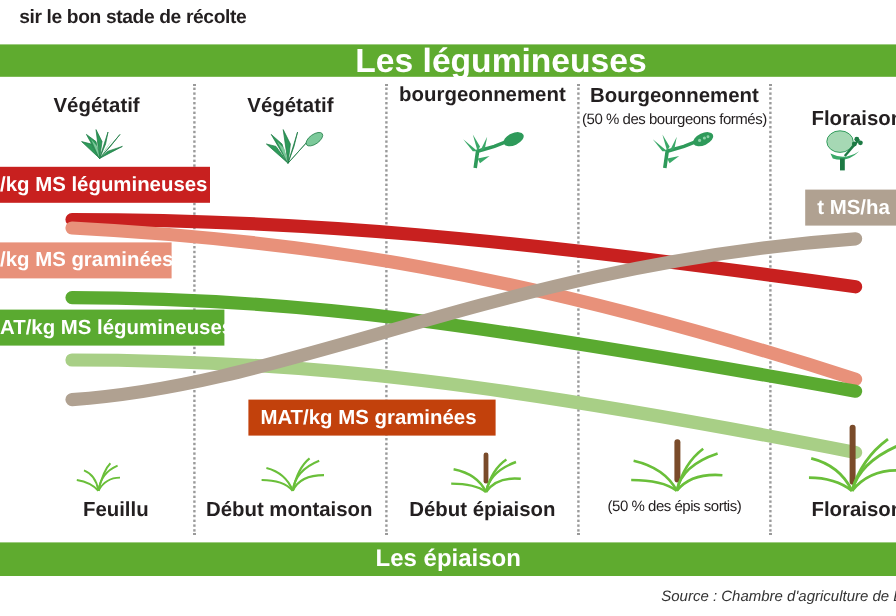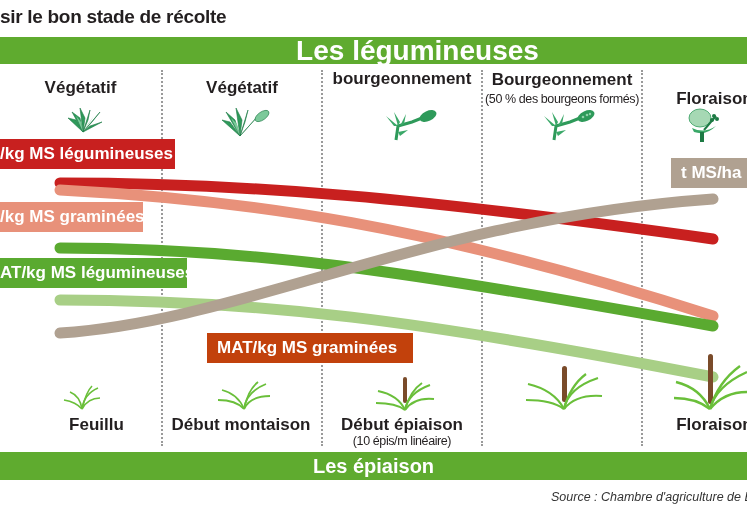--- a/index.html
+++ b/index.html
@@ -1,18 +1,18 @@
 <!DOCTYPE html>
 <html><head>
 <meta charset="utf-8">
 <style>
   html, body { margin:0; padding:0; background:#ffffff; }
   body { width:747px; height:513px; position:relative; overflow:hidden;
          font-family:"DejaVu Sans Condensed","DejaVu Sans","Liberation Sans",sans-serif; color:#231f20; }
-  .title { position:absolute; left:0; top:6px; font-size:19px; font-weight:bold; letter-spacing:-0.3px;
+  .title { position:absolute; left:16px; top:6px; font-size:16px; font-weight:bold; letter-spacing:-0.3px;
            font-family:"Liberation Sans",sans-serif; white-space:nowrap; }
   .band { position:absolute; left:0; width:747px; background:#5fab2f; color:#fff; text-align:center;
           font-weight:bold; font-family:"Liberation Sans",sans-serif; }
   .band.top { top:37px; height:27px; line-height:27px; font-size:28px;padding-left:44px; }
   .band.bottom { top:452px; height:28px; line-height:28px; font-size:20px; }
   .divider { position:absolute; top:70px; height:376px; width:0; border-left:2px dotted #9a9a9a; }
   .stage { position:absolute; text-align:center; font-family:"Liberation Sans",sans-serif; }
   .stage .main { font-weight:bold; font-size:17px; line-height:19px; white-space:nowrap; }
   .stage .sub { font-size:12.5px; line-height:14px; white-space:nowrap; letter-spacing:-0.4px; }
   .lbl { position:absolute; color:#fff; font-weight:bold; font-size:17px; line-height:30px; height:30px;
@@ -181,23 +181,23 @@
 </svg>
 
 <div class="stage" style="left:0;width:161px;top:415px;padding-left:16px;">
   <div class="main">Feuillu</div>
 </div>
 <div class="stage" style="left:161px;width:160px;top:415px;">
   <div class="main">Début montaison</div>
 </div>
 <div class="stage" style="left:322px;width:160px;top:415px;">
   <div class="main">Début épiaison</div>
-  <div class="sub">(10 épis/m linéaire)</div>
 </div>
 <div class="stage" style="left:482px;width:160px;top:415px;">
+  <div class="sub">(50 % des épis sortis)</div>
 </div>
 <div class="stage" style="left:642px;width:145px;top:415px;">
   <div class="main">Floraison</div>
 </div>
 
 <div class="band bottom">Les épiaison</div>
 
 <div class="source">Source : Chambre d'agriculture de Br</div>
 
 </body></html>

